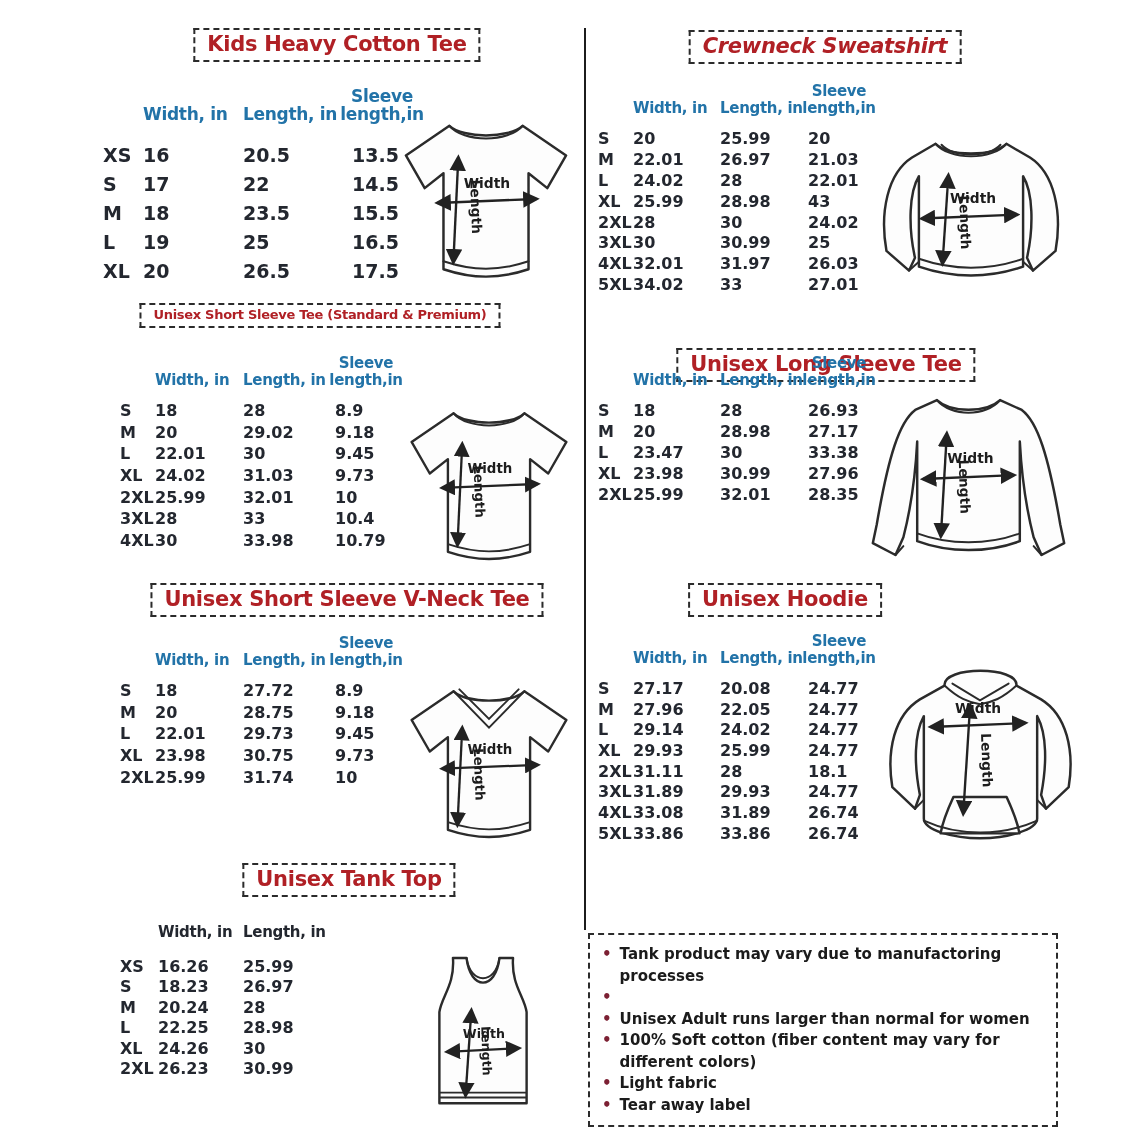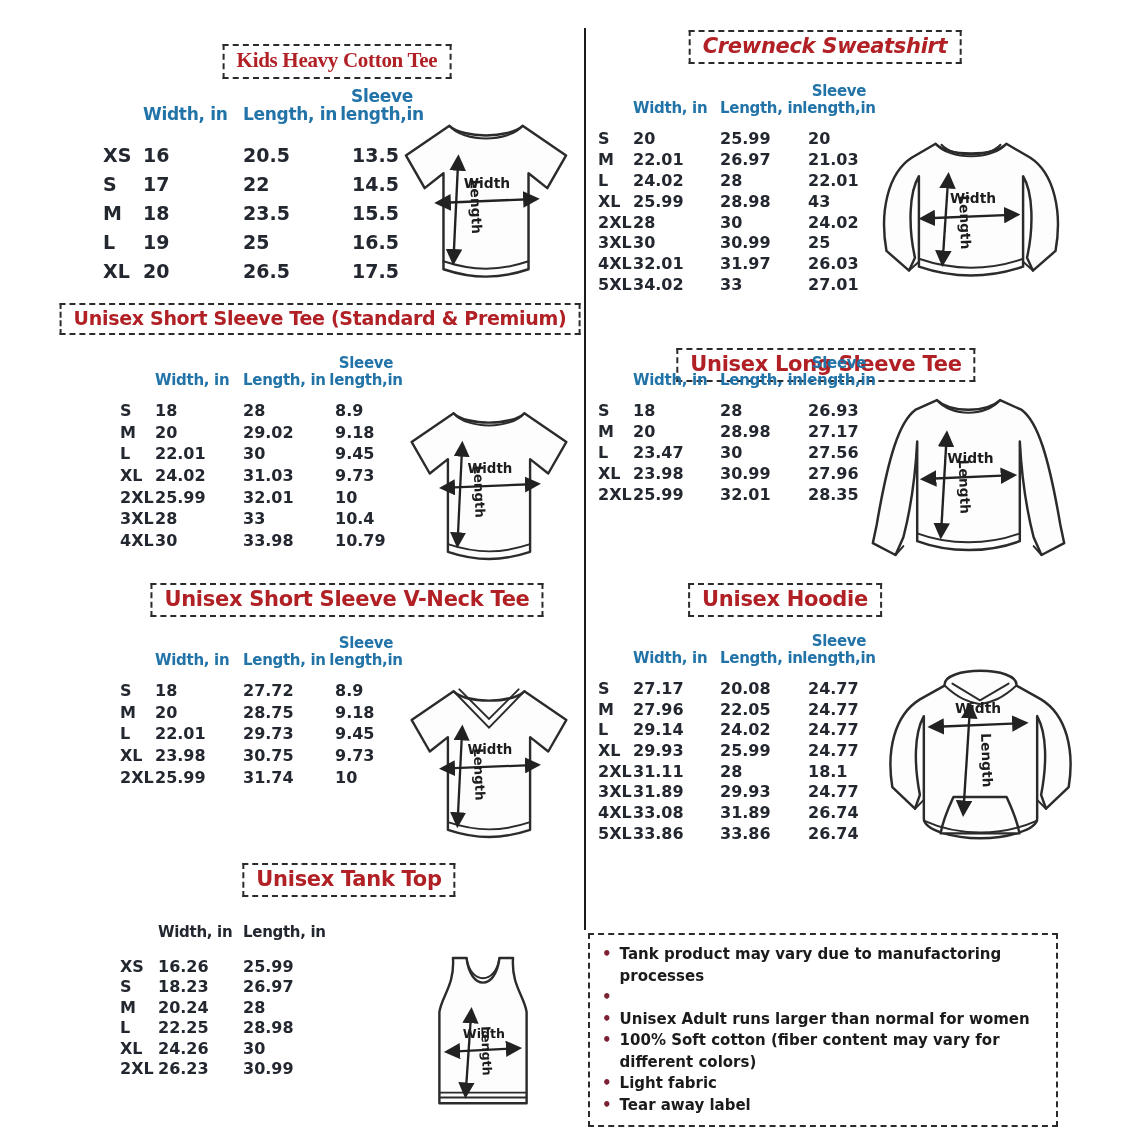--- a/index.html
+++ b/index.html
@@ -17,21 +17,21 @@
   }
   .divider{position:absolute;left:584px;top:28px;width:2px;height:902px;background:#1c1c1c;}
 
   
   .title{
     position:absolute;border:2px dashed #2b2b2b;padding:2px 12px 4px;
     font-weight:bold;font-size:21px;color:var(--red);white-space:nowrap;
     letter-spacing:-0.3px;background:#fff;
   }
   .title.ctr{transform:translateX(-50%);}
-  #p3-title{font-size:19px;}
+  #p3-title{font-size:13px;}
 
   
   .tbl{position:absolute;display:grid;}
   .cell{display:flex;align-items:center;font-weight:bold;font-size:16px;white-space:pre-line;}
   .hdr{align-items:flex-end;font-size:15px;line-height:1.1;letter-spacing:-0.3px;}
   .hdr.two{justify-content:center;text-align:center;}
   #t0{left:103px;top:84px;grid-template-columns:40px 100px 109px 60px;grid-template-rows:56px;grid-auto-rows:29px;}
   #t0 .cell{font-size:19px;}
   #t0 .hdr{font-size:17px;padding-bottom:16px;}
   #t1{left:598px;top:76px;grid-template-columns:35px 87px 88px 62px;grid-template-rows:52px;grid-auto-rows:20.9px;}
@@ -76,21 +76,21 @@
 <svg width="0" height="0" style="position:absolute" aria-hidden="true">
   <defs>
     <marker id="ah" viewBox="0 0 10 10" refX="8" refY="5" markerWidth="7" markerHeight="7" orient="auto-start-reverse">
       <path d="M0,0 L10,5 L0,10 Z" fill="#222"></path>
     </marker>
   </defs>
 </svg>
 
 <div class="divider"></div>
 
-<div class="title ctr" style="left:337px;top:44px;font-family:Liberation Serif, serif;">Kids Heavy Cotton Tee</div>
+<div class="title ctr" style="left:337px;top:28px;">Kids Heavy Cotton Tee</div>
 <div class="title ctr" style="left:825px;top:30px;font-style:italic;">Crewneck Sweatshirt</div>
 <div class="title ctr" id="p3-title" style="left:320px;top:303px;">Unisex Short Sleeve Tee (Standard &amp; Premium)</div>
 <div class="title ctr" style="left:826px;top:303px;margin-top:45px;">Unisex Long Sleeve Tee</div>
 <div class="title ctr" style="left:347px;top:583px;">Unisex Short Sleeve V-Neck Tee</div>
 <div class="title ctr" style="left:785px;top:583px;">Unisex Hoodie</div>
 <div class="title ctr" style="left:349px;top:863px;">Unisex Tank Top</div>
 
 <div class="tbl" id="t0">
     <div class="cell hdr"></div>
     <div class="cell hdr" style="color: rgb(34, 115, 168);">Width, in</div>
@@ -202,21 +202,21 @@
     <div class="cell val">18</div>
     <div class="cell val">28</div>
     <div class="cell val">26.93</div>
     <div class="cell size">M</div>
     <div class="cell val">20</div>
     <div class="cell val">28.98</div>
     <div class="cell val">27.17</div>
     <div class="cell size">L</div>
     <div class="cell val">23.47</div>
     <div class="cell val">30</div>
-    <div class="cell val">27.56</div>
+    <div class="cell val">33.38</div>
     <div class="cell size">XL</div>
     <div class="cell val">23.98</div>
     <div class="cell val">30.99</div>
     <div class="cell val">27.96</div>
     <div class="cell size">2XL</div>
     <div class="cell val">25.99</div>
     <div class="cell val">32.01</div>
     <div class="cell val">28.35</div>
   </div>
 <div class="tbl" id="t4">

